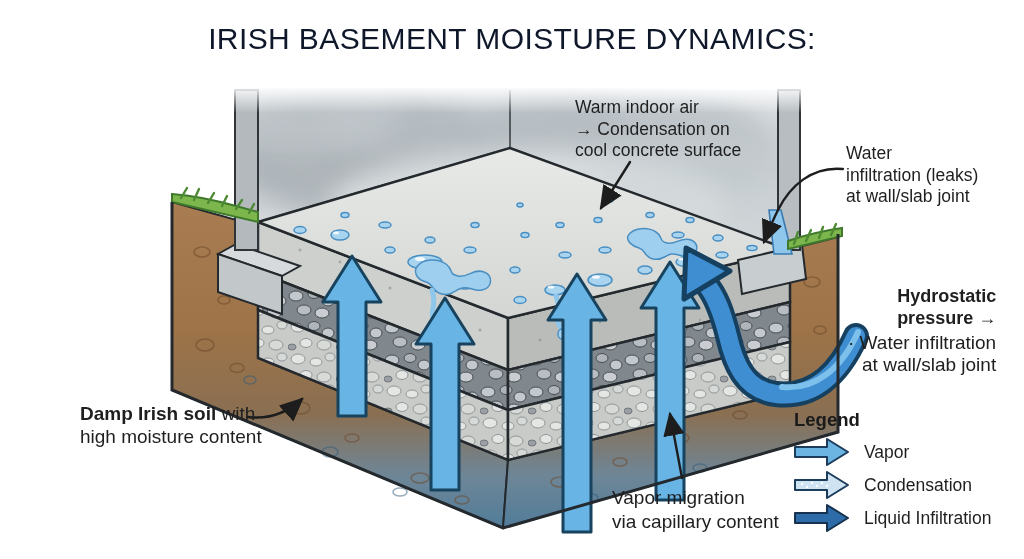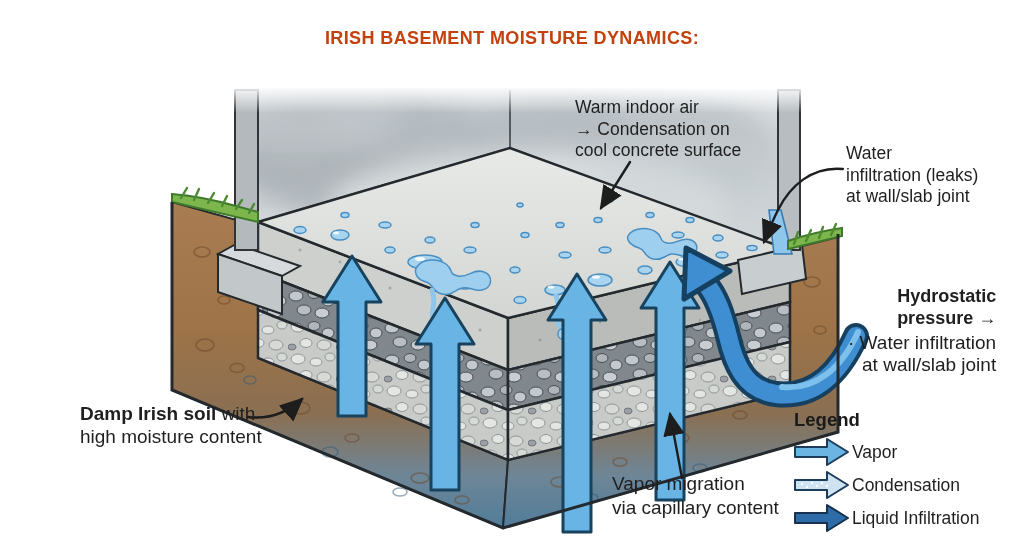--- a/index.html
+++ b/index.html
@@ -1,34 +1,34 @@
 <!DOCTYPE html>
 <html><head>
 <meta charset="utf-8">
 <style>
   html,body{margin:0;padding:0;background:#fff;}
   .stage{position:relative;width:1024px;height:559px;background:#ffffff;overflow:hidden;
          font-family:"Liberation Sans",sans-serif;}
   .stage svg.main{position:absolute;left:0;top:0;}
   .title{position:absolute;top:22px;left:0;right:0;text-align:center;
-         font-weight:700;font-size:18px;line-height:33px;letter-spacing:.4px;color:#c2410c;z-index:5;}
+         font-weight:400;font-size:30px;line-height:33px;letter-spacing:.4px;color:#0f172a;z-index:5;}
   .title span{display:block;}
   .lbl{position:absolute;color:#1f1f1f;font-size:17.5px;line-height:21.5px;z-index:6;}
   .lbl span{display:block;}
   #lbl-warm{left:575px;top:97px;}
   #lbl-leak{left:846px;top:143px;}
   #lbl-hydro{left:857px;top:285px;text-align:right;}
   #lbl-hydro .b{font-weight:700;font-size:18px;line-height:22px;}
   #lbl-hydro .sub{margin-top:3px;margin-left:-9px;font-size:19px;line-height:21.5px;}
   #lbl-soil{left:80px;top:402px;font-size:19px;line-height:23px;}
   #lbl-soil .line b{font-weight:700;}
-  #lbl-cap{left:612px;top:472px;font-size:19px;line-height:24px;}
+  #lbl-cap{left:612px;top:486px;font-size:19px;line-height:24px;}
   .legend{position:absolute;left:794px;top:409px;z-index:6;}
   .legend .hd{font-weight:700;font-size:18.5px;color:#1a1a1a;margin-bottom:6px;}
-  .legend .row{display:flex;align-items:center;gap:2px;height:30px;margin-top:3px;}
+  .legend .row{display:flex;align-items:center;gap:14px;height:30px;margin-top:3px;}
   .legend .row span{font-size:17.5px;color:#1f1f1f;}
 </style>
 </head>
 <body>
 
 <div class="stage">
 
 <svg class="main" width="1024" height="559" viewBox="0 0 1024 559">
   <defs>
     <linearGradient id="wallG" x1="0" y1="0" x2="0" y2="1">

